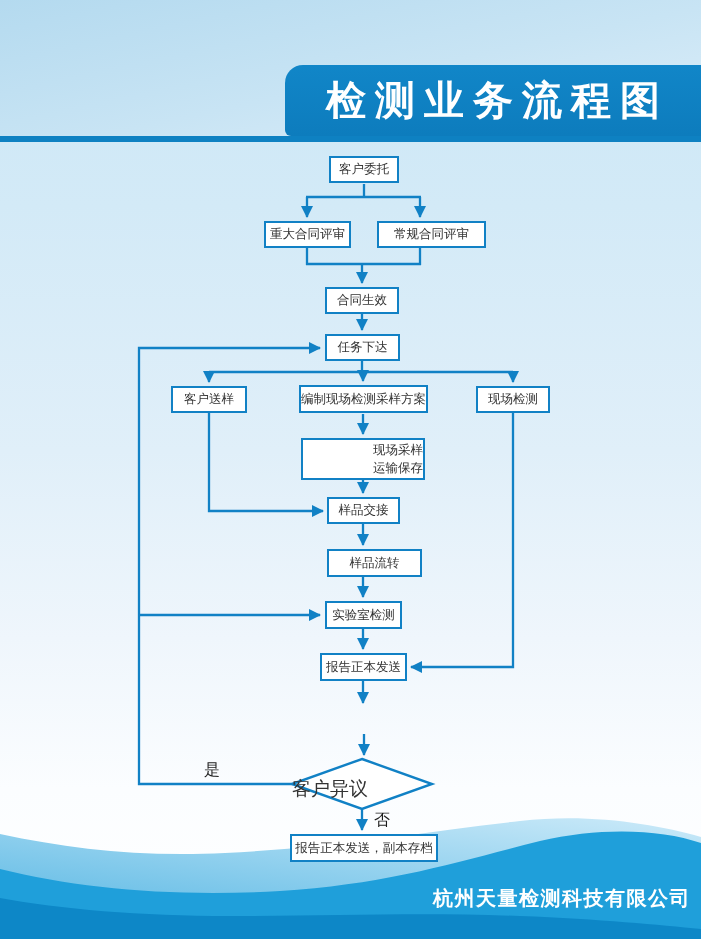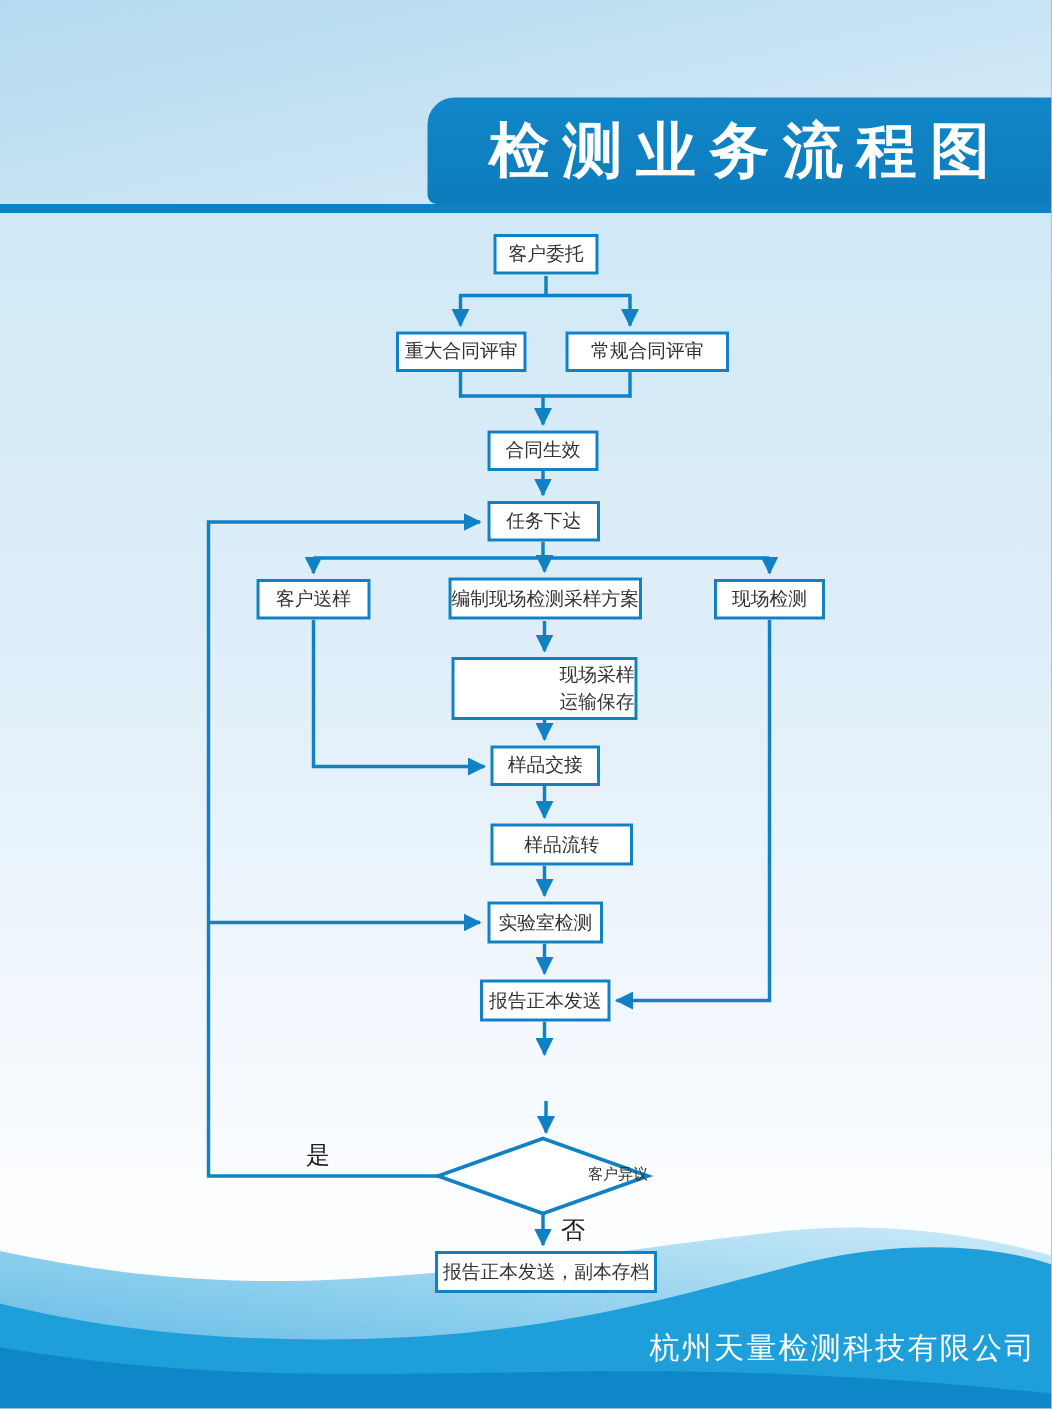--- a/index.html
+++ b/index.html
@@ -39,26 +39,26 @@
     position:absolute;background:#ffffff;border:2.3px solid #1181c5;
     display:flex;align-items:center;justify-content:center;
     font-size:12.5px;color:#333333;white-space:nowrap;box-sizing:border-box;
     z-index:3;
   }
   .node.two-line{flex-direction:column;line-height:18px;align-items:flex-end;}
   .flow-label{
     position:absolute;font-size:16px;color:#1a1a1a;z-index:3;
   }
   .diamond-label{
-    position:absolute;left:292px;top:776px;width:140px;text-align:right;
-    font-size:10px;color:#333;z-index:3;
+    position:absolute;left:292px;top:776px;width:140px;text-align:left;
+    font-size:19px;color:#333;z-index:3;
   }
   .company{
     position:absolute;left:433px;top:885px;z-index:4;
-    color:#ffffff;font-size:20px;font-weight:normal;letter-spacing:1.5px;white-space:nowrap;
+    color:#ffffff;font-size:20px;font-weight:bold;letter-spacing:1.5px;white-space:nowrap;
   }
 </style>
 </head>
 <body>
 
 <div class="page">
 
   <div class="header">
     <div class="title-bar">
       <span>检测业务流程图</span>

